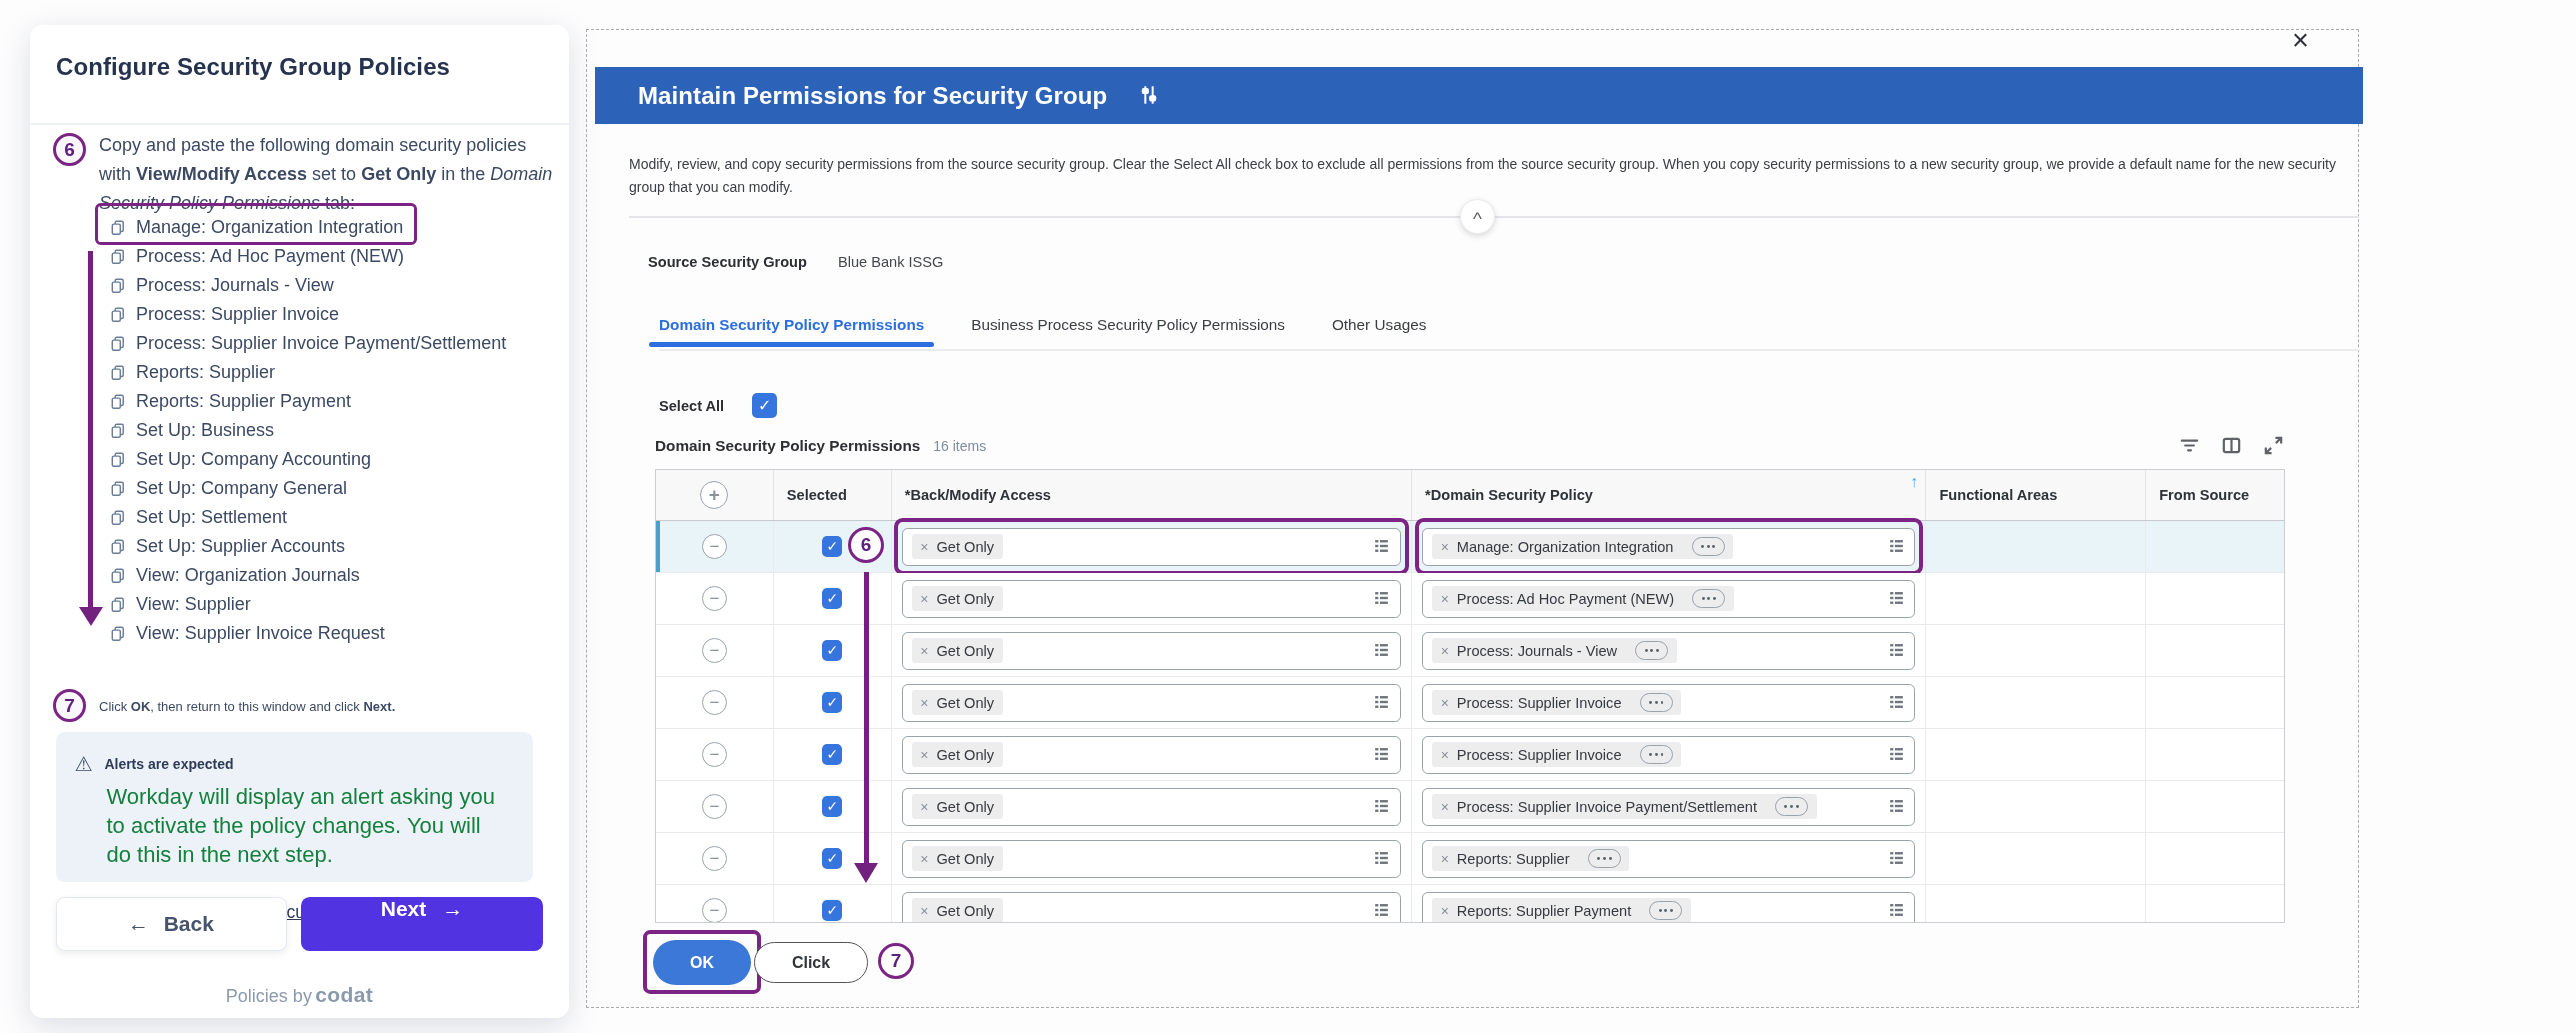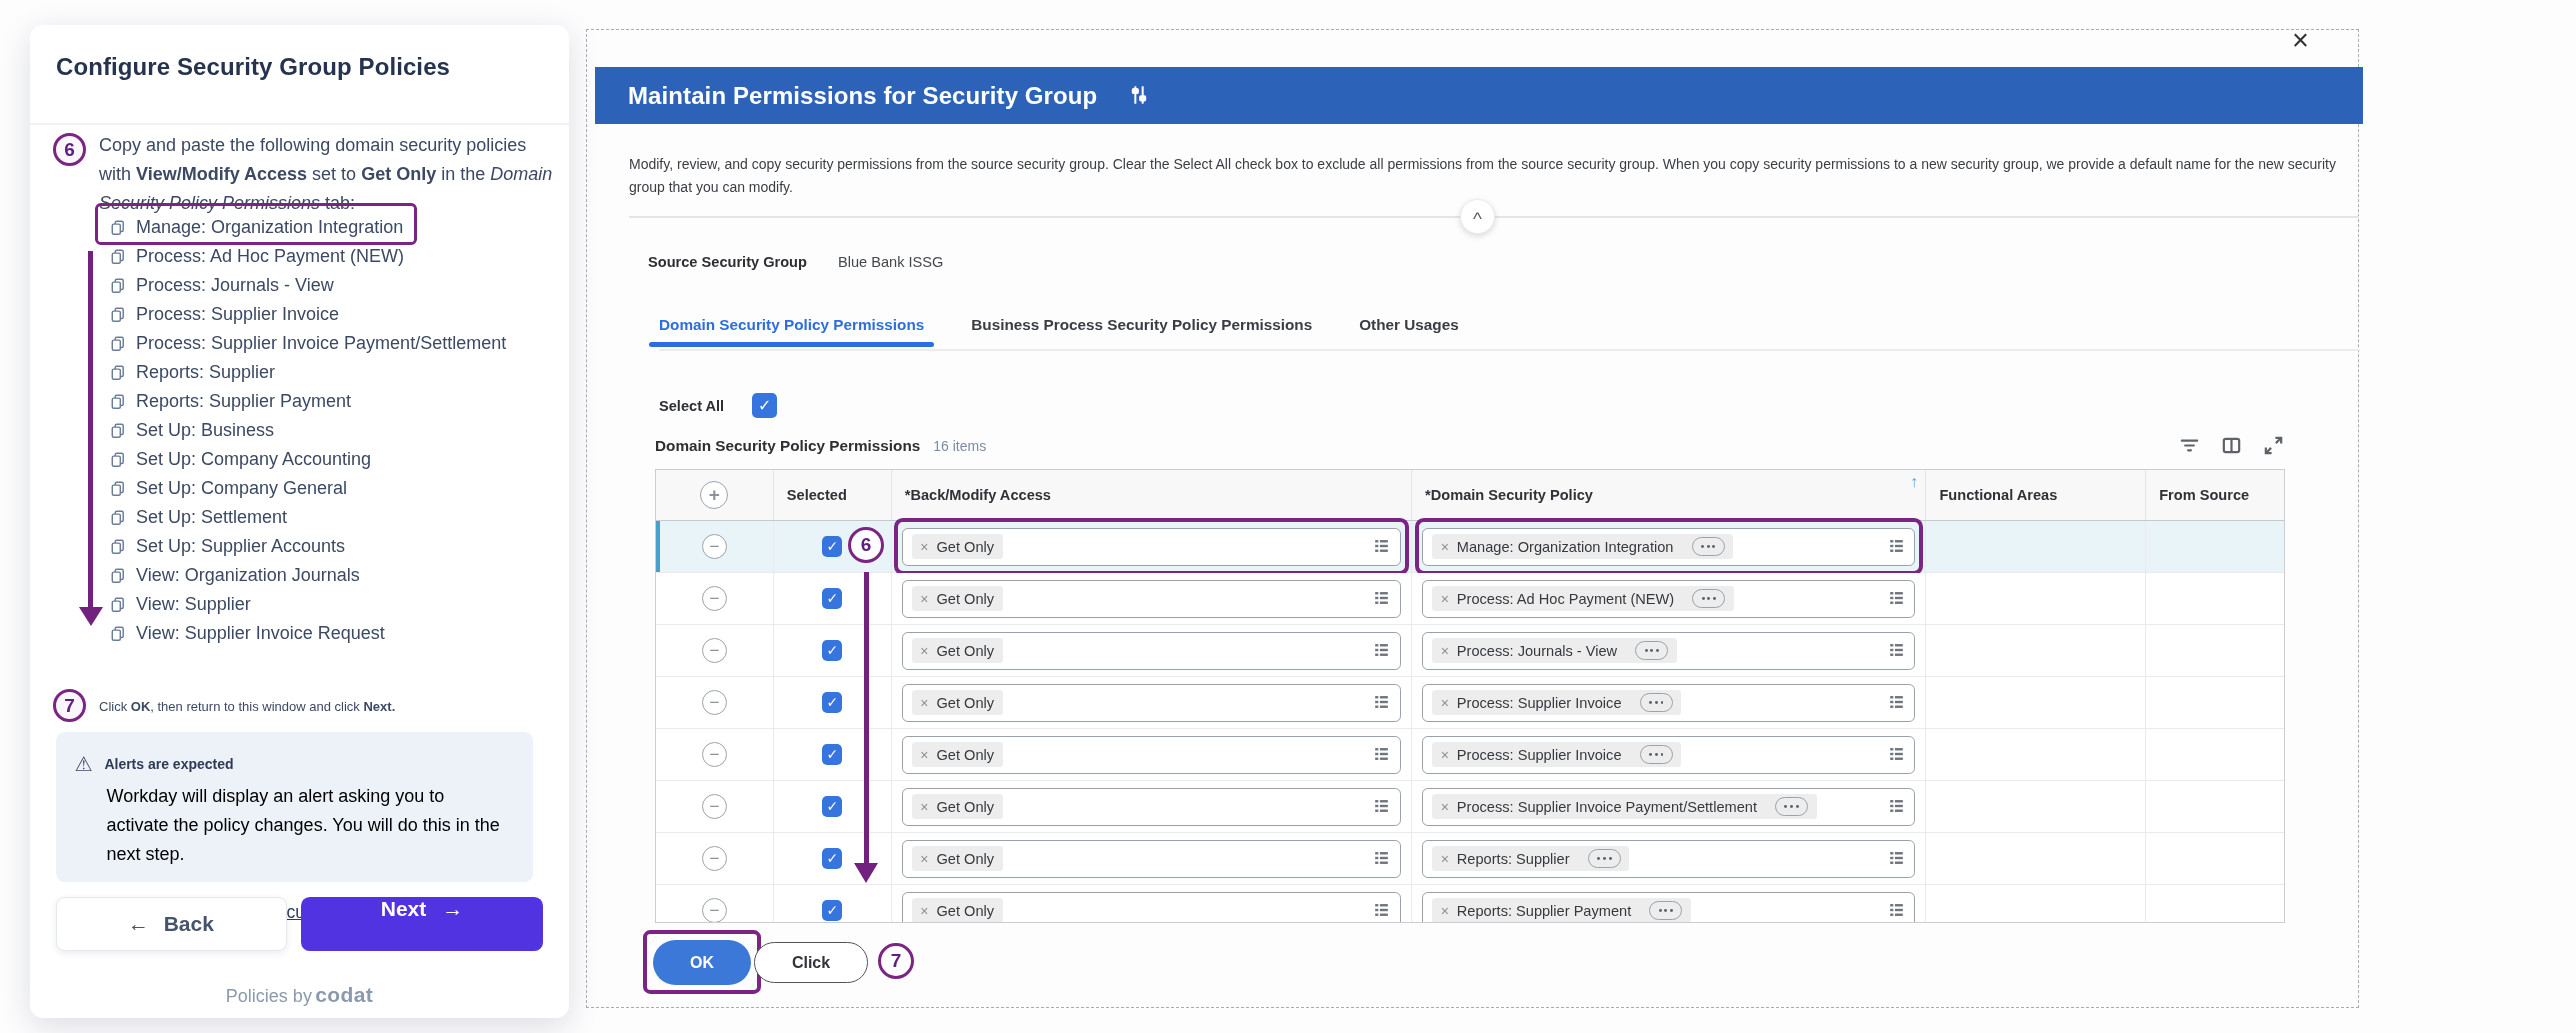--- a/index.html
+++ b/index.html
@@ -30,21 +30,21 @@
   .larrow-head { position:absolute; left:49px; top:582px; width:0; height:0;
                  border-left:12.4px solid transparent; border-right:12.4px solid transparent; border-top:19.6px solid #73217f; }
 
   .step7-badge { position:absolute; left:23px; top:664px; width:33px; height:33px; font-size:19px; }
   .step7-text { position:absolute; left:69px; top:669px; width:455px; font-size:13px; line-height:26px; color:#3c4963; }
 
   .alert { position:absolute; left:25.5px; top:707px; width:477px; height:150px; background:#edf2f8; border-radius:8.7px; padding:20.4px 19px 0 19px; }
   .alert-head { display:flex; align-items:center; gap:11.6px; }
   .warn-ic { font-size:20.4px; color:#3e4c66; }
   .alert-title { font-size:14px; font-weight:700; color:#2d3b58; }
-  .alert-body { margin:5.8px 0 0 32px; width:404px; font-size:18px; line-height:29px; color:#000000; }
+  .alert-body { margin:5.8px 0 0 32px; width:404px; font-size:22px; line-height:29px; color:#15803d; }
 
   .help-row { position:absolute; left:25.5px; top:876px; display:flex; align-items:center; gap:12.4px; }
   .q-ic { width:22px; height:22px; border:1.8px solid #2e3c57; border-radius:50%; color:#2e3c57;
           font-size:14px; font-weight:700; display:flex; align-items:center; justify-content:center; }
   .help-link { font-size:17.5px; color:#2f3d59; text-decoration:underline; }
 
   .btn-back { position:absolute; left:25.5px; top:872px; width:231px; height:54px; background:#fff;
               border:1.5px solid #e3e7ee; border-radius:8.7px; box-shadow:0 2.2px 7.3px rgba(30,40,70,.08);
               display:flex; align-items:center; justify-content:center; gap:14.6px; cursor:pointer; }
   .btn-back span { font-size:21px; font-weight:700; color:#46536c; }
@@ -53,36 +53,36 @@
   .btn-next span { font-size:21px; font-weight:700; color:#fff; }
   .secured { position:absolute; left:0; top:958px; width:100%; text-align:center; color:#8b99ad; }
   .secured .sb { font-size:18px; } .secured .brand { font-size:21px; font-weight:600; letter-spacing:0.4px; }
 
   
   .dashed-region { position:absolute; left:586px; top:29px; width:1773px; height:979px;
                    border:1.5px dashed #ababab; }
   .close-x { position:absolute; left:2292px; top:26px; font-size:29px; color:#2f3135; cursor:pointer; line-height:1; }
 
   .dlg-header { position:absolute; left:595px; top:67px; width:1768px; height:57px; background:#2d62b9;
-                display:flex; align-items:center; padding-left:33px; gap:31px; }
+                display:flex; align-items:center; padding-left:43px; gap:31px; }
   .dlg-title { color:#fff; font-size:24px; font-weight:700; letter-spacing:0.1px; }
 
   .dlg-desc { position:absolute; left:629px; top:153px; width:1739px; font-size:14px; line-height:22.6px; color:#3b3e43; }
   .dlg-divider { position:absolute; left:629px; top:216px; width:1730px; height:1.5px; background:#e3e5e8; }
   .collapse-circle { position:absolute; left:1460px; top:199px; width:35px; height:35px; border-radius:50%;
                      background:#fff; border:0.7px solid #e9ebed; box-shadow:0 2.2px 6.5px rgba(0,0,0,.15);
                      display:flex; align-items:flex-end; justify-content:center; cursor:pointer; }
   .collapse-circle span { font-size:19px; color:#5e6266; line-height:28px; }
 
   .source-row { position:absolute; left:648px; top:254px; display:flex; gap:31px; align-items:baseline; }
   .source-label { font-size:14.6px; font-weight:700; color:#2d2f33; }
   .source-value { font-size:14.6px; color:#44474c; }
 
   .tabs { position:absolute; left:659px; top:316px; display:flex; gap:47px; }
-  .tab { position:relative; padding-bottom:13px; font-size:15.3px; font-weight:700; color:#3a3d42; cursor:pointer; white-space:nowrap; }
+  .tab { position:relative; padding-bottom:13px; font-size:15.3px; font-weight:400; color:#3a3d42; cursor:pointer; white-space:nowrap; }
   .tab.active { color:#2c6ede; font-weight:600; }
   .tab.active::after { content:""; position:absolute; left:-10.2px; right:-10.2px; bottom:0; height:5.1px;
                        background:#2c6ede; border-radius:2.9px; z-index:2; }
   .tabs-line { position:absolute; left:659px; top:349px; width:1701px; height:1.5px; background:#ececec; }
 
   .selectall-row { position:absolute; left:659px; top:393px; display:flex; align-items:center; gap:28px; }
   .selectall-label { font-size:14.6px; font-weight:700; color:#2d2f33; }
   .checkbox { background:#3575dd; border-radius:5.1px; display:flex; align-items:center; justify-content:center; cursor:pointer; }
   .checkbox.big { width:25px; height:25px; } .checkbox.big span { color:#fff; font-size:16px; }
   .checkbox.small { width:20.4px; height:20.4px; } .checkbox.small span { color:#fff; font-size:14px; }

